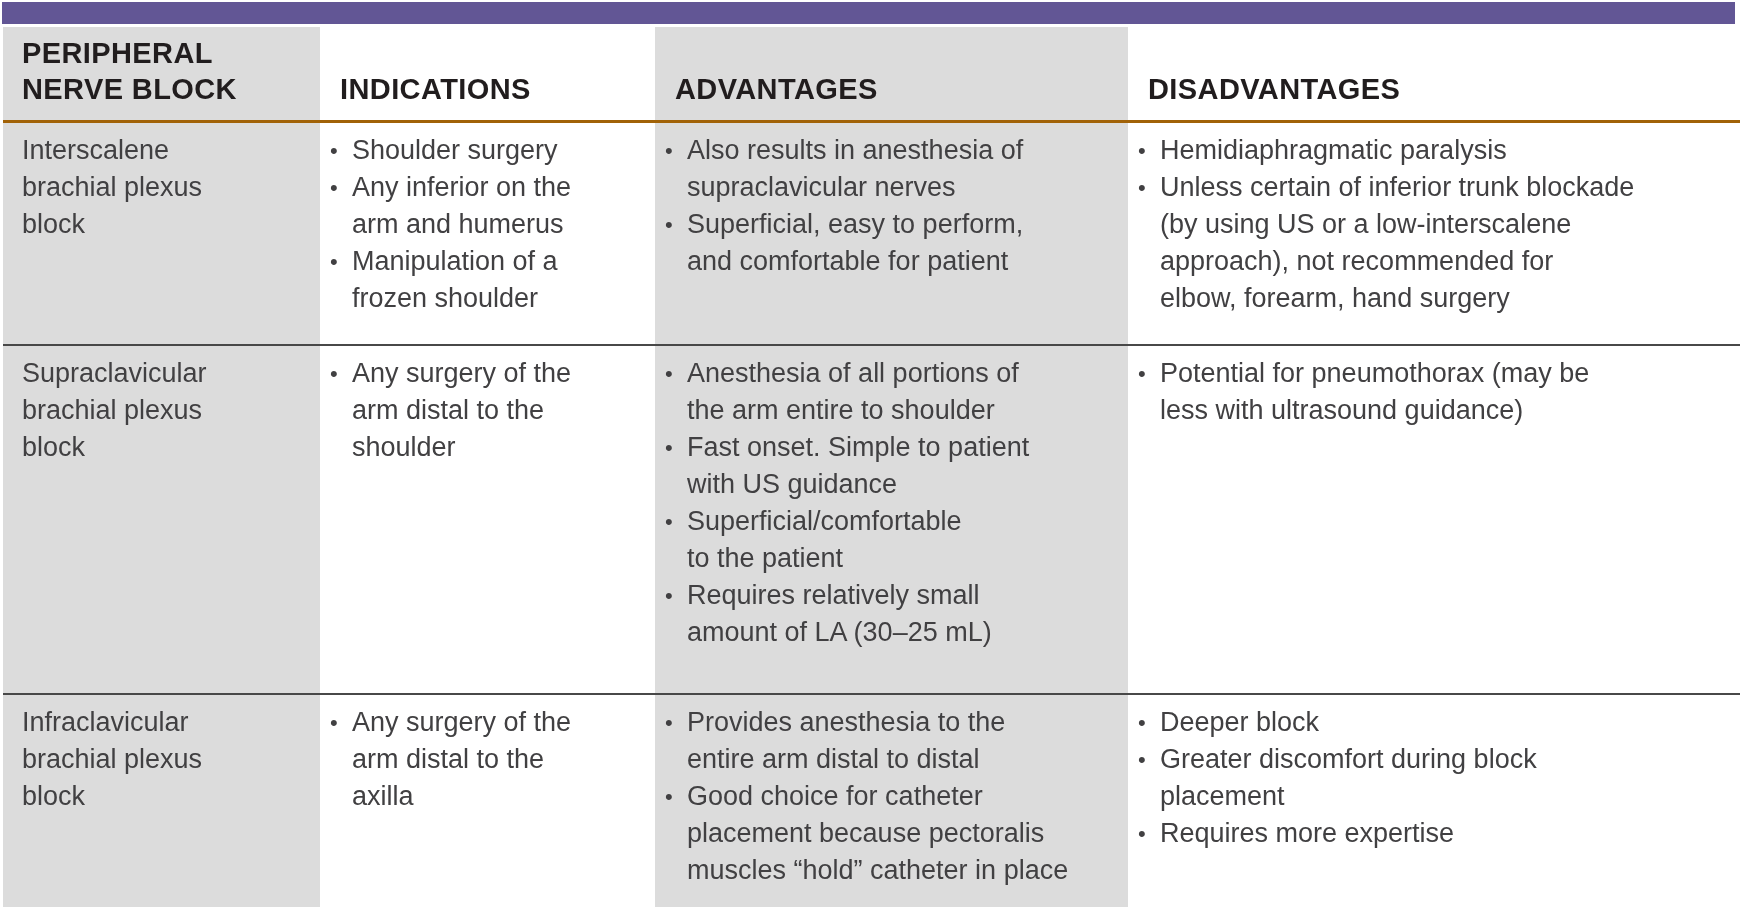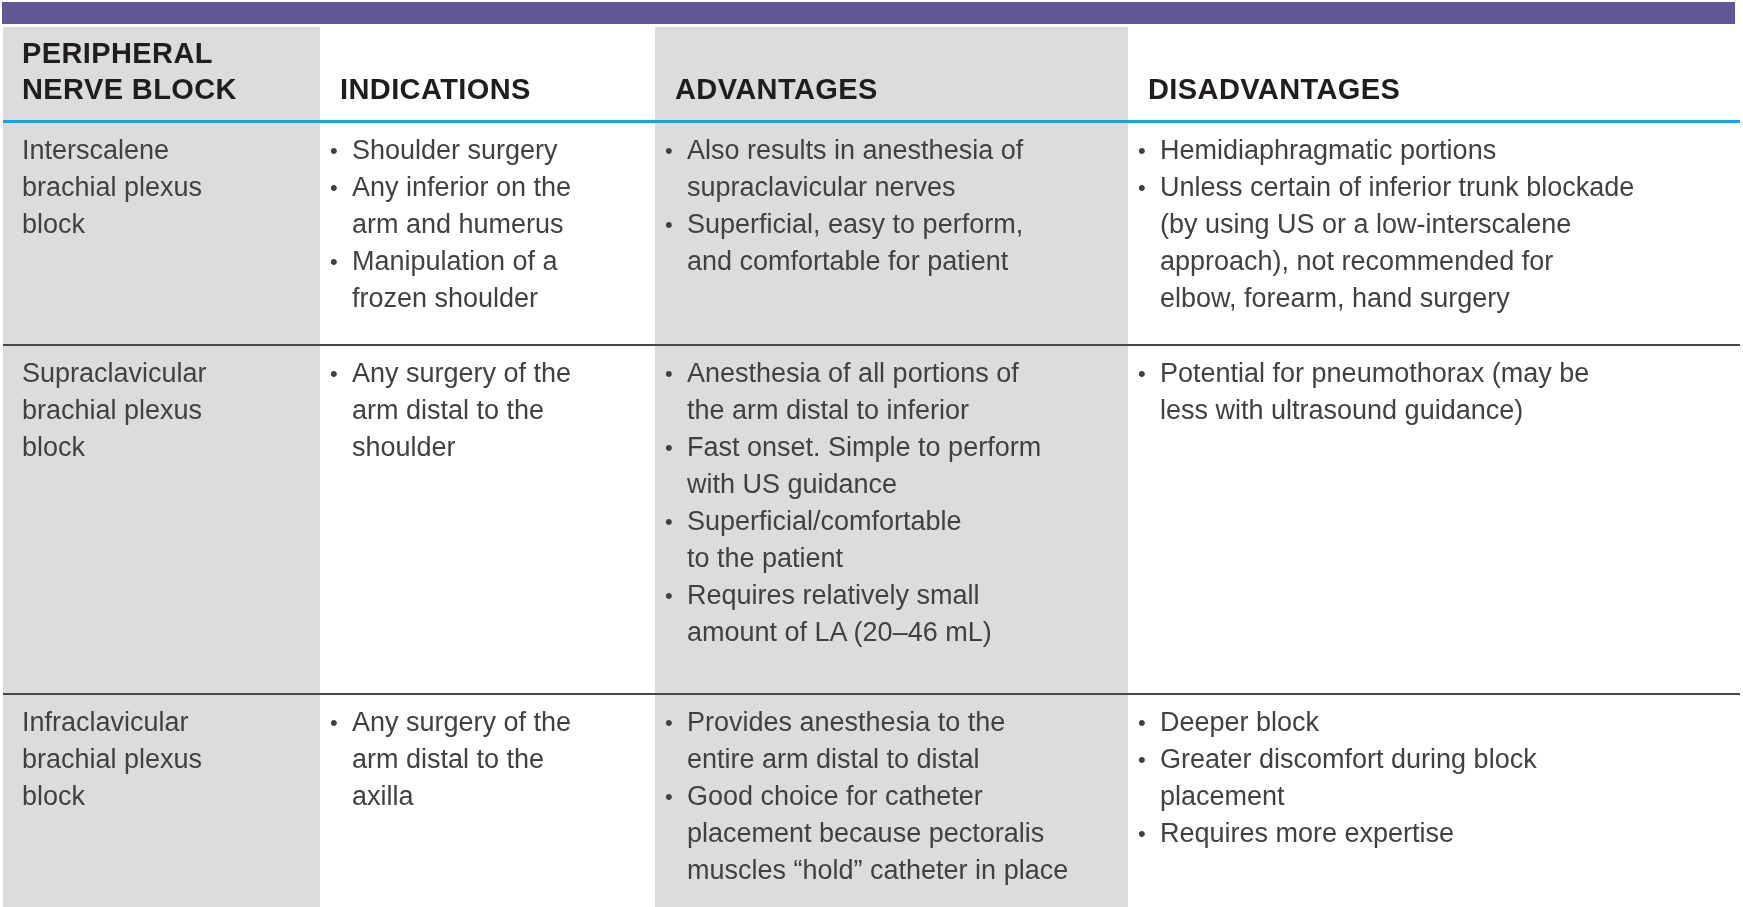--- a/index.html
+++ b/index.html
@@ -23,21 +23,21 @@
   col.c2 { width: 335px; }
   col.c3 { width: 473px; }
   col.c4 { width: 612px; }
   th {
     vertical-align: bottom; text-align: left;
     font-size: 29px; font-weight: bold; letter-spacing: 0.4px;
     color: #211d1e; line-height: 36px;
     padding: 8px 10px 13px 20px;
     white-space: pre-line;
     height: 88px;
-    border-bottom: 3px solid #0ea5e9;
+    border-bottom: 3px solid #a16207;
   }
   th.first { padding-left: 19px; }
   .shaded { background: #dcdcdc; }
   td {
     vertical-align: top;
     font-size: 27px; line-height: 37px; color: #414042;
     padding: 9px 8px 6px 10px;
   }
   td.rowhead {
     padding-left: 19px;
@@ -103,21 +103,21 @@
             </div>
             <div class="bullet-item">
               <span class="bullet-dot">•</span>
               <span class="bullet-text">Superficial, easy to perform,
 and comfortable for patient</span>
             </div>
           </td>
           <td>
             <div class="bullet-item">
               <span class="bullet-dot">•</span>
-              <span class="bullet-text">Hemidiaphragmatic portions</span>
+              <span class="bullet-text">Hemidiaphragmatic paralysis</span>
             </div>
             <div class="bullet-item">
               <span class="bullet-dot">•</span>
               <span class="bullet-text">Unless certain of inferior trunk blockade
 (by using US or a low-interscalene
 approach), not recommended for
 elbow, forearm, hand surgery</span>
             </div>
           </td>
         </tr>
@@ -130,36 +130,36 @@
               <span class="bullet-dot">•</span>
               <span class="bullet-text">Any surgery of the
 arm distal to the
 shoulder</span>
             </div>
           </td>
           <td class="shaded" style="background: rgb(220, 220, 220);">
             <div class="bullet-item">
               <span class="bullet-dot">•</span>
               <span class="bullet-text">Anesthesia of all portions of
-the arm distal to inferior</span>
-            </div>
-            <div class="bullet-item">
-              <span class="bullet-dot">•</span>
-              <span class="bullet-text">Fast onset. Simple to perform
+the arm entire to shoulder</span>
+            </div>
+            <div class="bullet-item">
+              <span class="bullet-dot">•</span>
+              <span class="bullet-text">Fast onset. Simple to patient
 with US guidance</span>
             </div>
             <div class="bullet-item">
               <span class="bullet-dot">•</span>
               <span class="bullet-text">Superficial/comfortable
 to the patient</span>
             </div>
             <div class="bullet-item">
               <span class="bullet-dot">•</span>
               <span class="bullet-text">Requires relatively small
-amount of LA (20–46 mL)</span>
+amount of LA (30–25 mL)</span>
             </div>
           </td>
           <td>
             <div class="bullet-item">
               <span class="bullet-dot">•</span>
               <span class="bullet-text">Potential for pneumothorax (may be
 less with ultrasound guidance)</span>
             </div>
           </td>
         </tr>

